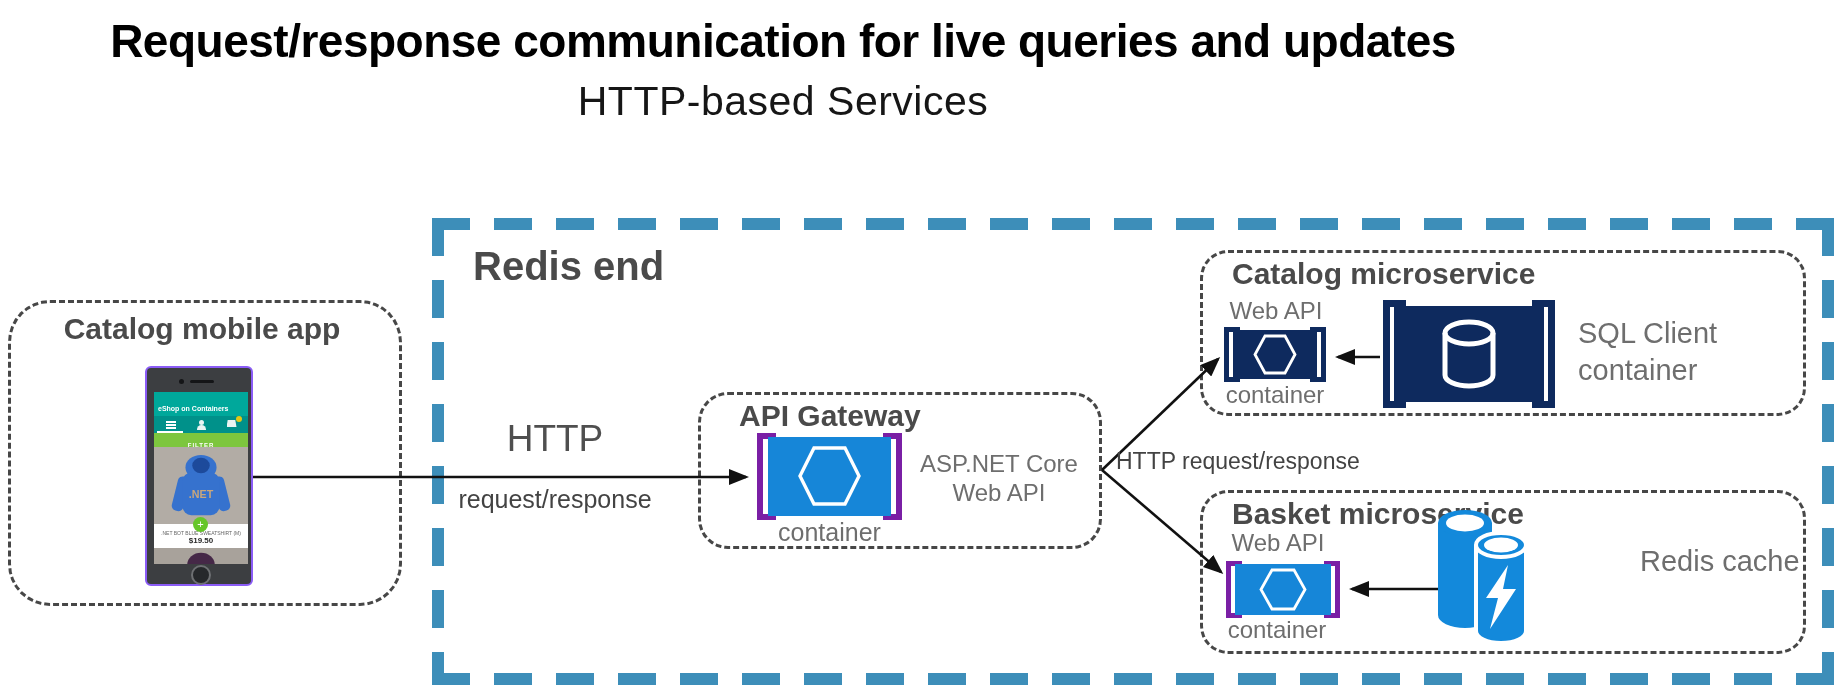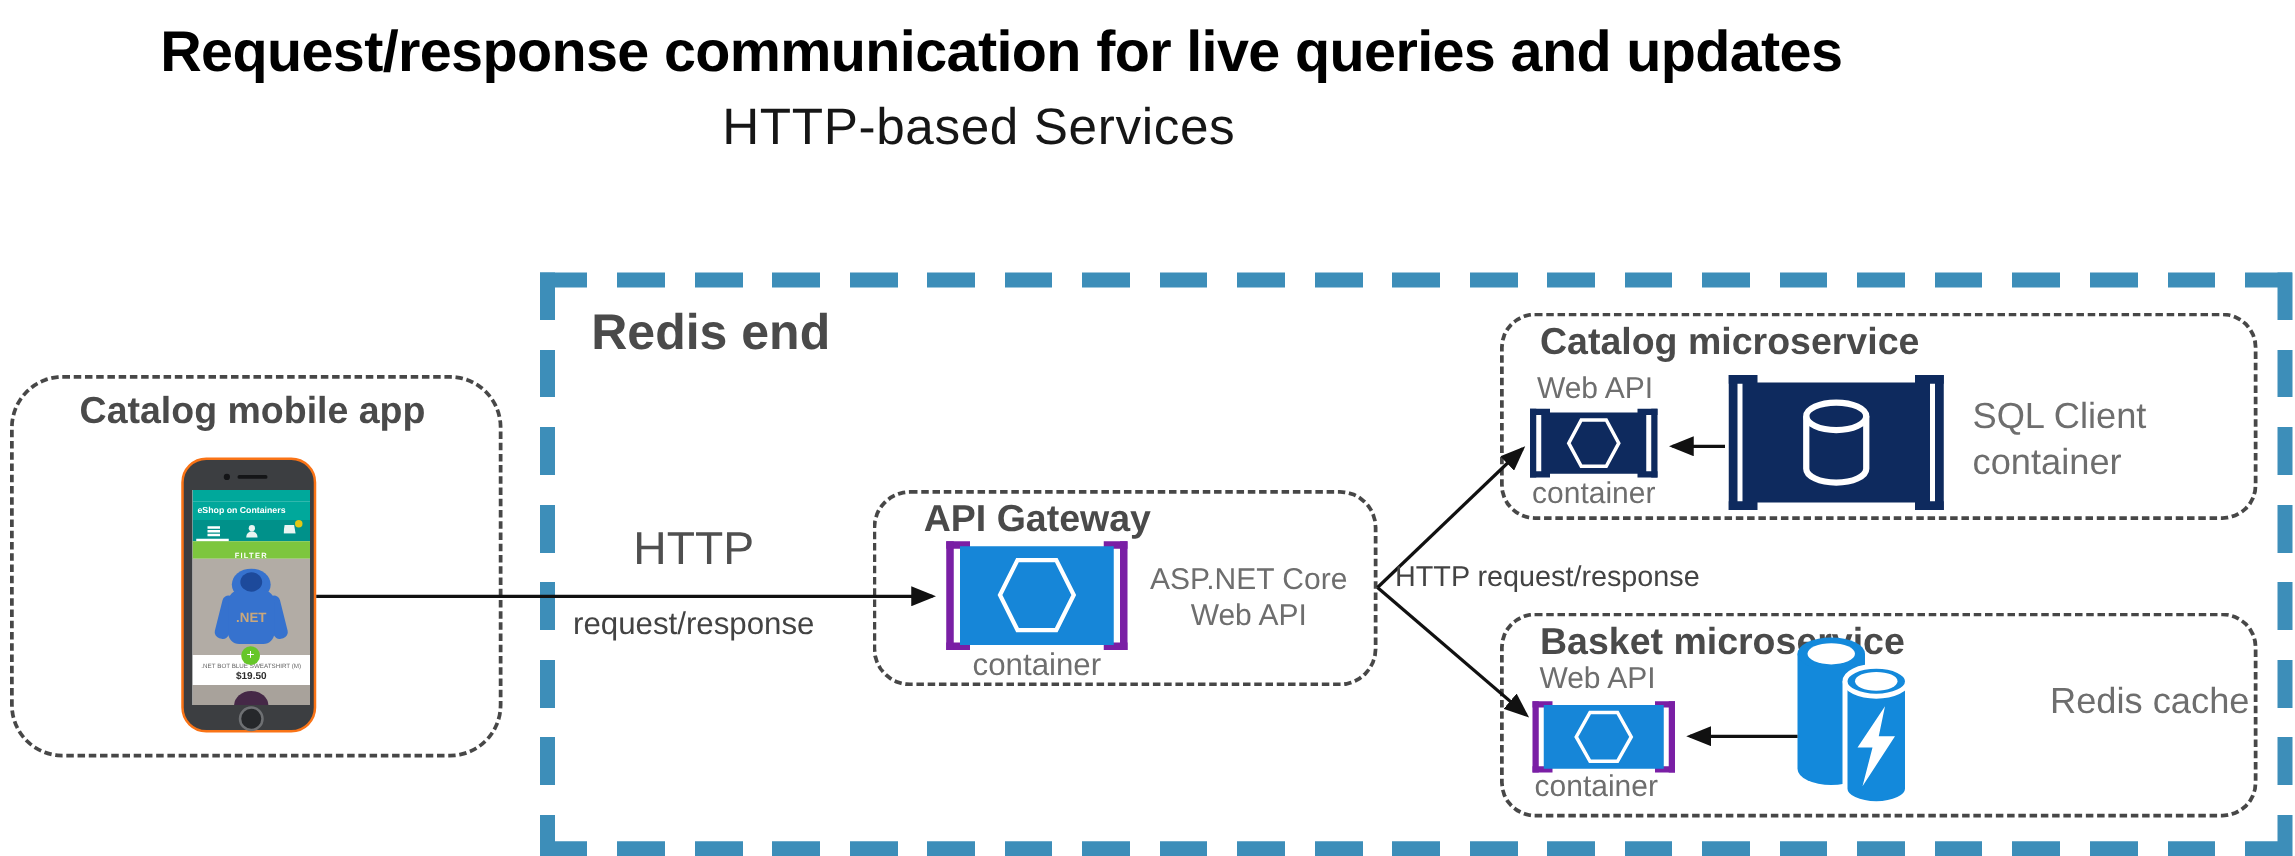--- a/index.html
+++ b/index.html
@@ -3,21 +3,21 @@
 <meta charset="utf-8">
 <style>
   html,body{margin:0;padding:0;background:#fff;}
   #page{position:relative;width:1836px;height:685px;background:#fff;overflow:hidden;
         font-family:"Liberation Sans", sans-serif;}
   .abs{position:absolute;}
   .ctr{text-align:center;}
 
   
   #main-title{left:0;top:14px;width:1566px;font-size:46px;font-weight:700;color:#000;
-              letter-spacing:-0.5px;margin-left:18px;}
+              letter-spacing:-0.5px;}
   #sub-title{left:0;top:78px;width:1566px;font-size:41px;font-weight:400;color:#161616;
              letter-spacing:0.5px;}
 
   
   .dashed-box{border:3px dashed #474747;border-radius:34px;background:transparent;}
   .box-title{font-size:30px;font-weight:700;color:#4a4a4a;white-space:nowrap;}
   .gray-label{color:#6e6e6e;white-space:nowrap;}
 
   
   .be-h{height:12px;background:repeating-linear-gradient(90deg,var(--accent) 0 38px,transparent 38px 62px);}
@@ -38,22 +38,22 @@
   .rect.blue{background:#1686D8;}
   .rect.navy{background:#0E2A5E;}
 
   
   #sql-icon .br{position:absolute;top:-3px;bottom:-3px;width:16px;border-style:solid;border-color:#0E2A5E;}
   #sql-icon .br.l{left:0;border-width:7px 0 7px 7px;}
   #sql-icon .br.r{right:0;border-width:7px 7px 7px 0;}
   #sql-icon .rect{position:absolute;left:11px;right:11px;top:3px;bottom:3px;background:#0E2A5E;}
 
   
-  #phone{left:145px;top:366px;width:108px;height:220px;background:#3c3e41;border:2px solid #f97316;
-         border-radius:20px;box-sizing:border-box;}
+  #phone{left:145px;top:366px;width:108px;height:220px;background:#3c3e41;border:2px solid #8b5cf6;
+         border-radius:6px;box-sizing:border-box;}
   #phone .screen{position:absolute;left:7px;top:24px;width:94px;height:172px;background:#fff;overflow:hidden;}
   .prow{position:relative;width:100%;}
   #phone .speaker{position:absolute;left:43px;top:12px;width:24px;height:3px;background:#141517;border-radius:2px;}
   #phone .cam{position:absolute;left:32px;top:11px;width:5px;height:5px;background:#141517;border-radius:50%;}
   #phone .home{position:absolute;left:44px;top:197px;width:20px;height:20px;border:2px solid #6e7073;
                border-radius:50%;background:#26282b;box-sizing:border-box;}
   .tabicons{display:flex;justify-content:space-around;align-items:center;height:100%;}
   .icon-menu{width:10px;height:2px;background:#fff;box-shadow:0 3px 0 #fff,0 6px 0 #fff;margin-top:-6px;}
   .icon-person{width:5px;height:5px;background:#eaf4f2;border-radius:50%;position:relative;margin-top:-4px;}
   .icon-person:after{content:"";position:absolute;left:-2px;top:5px;width:9px;height:5px;background:#eaf4f2;

